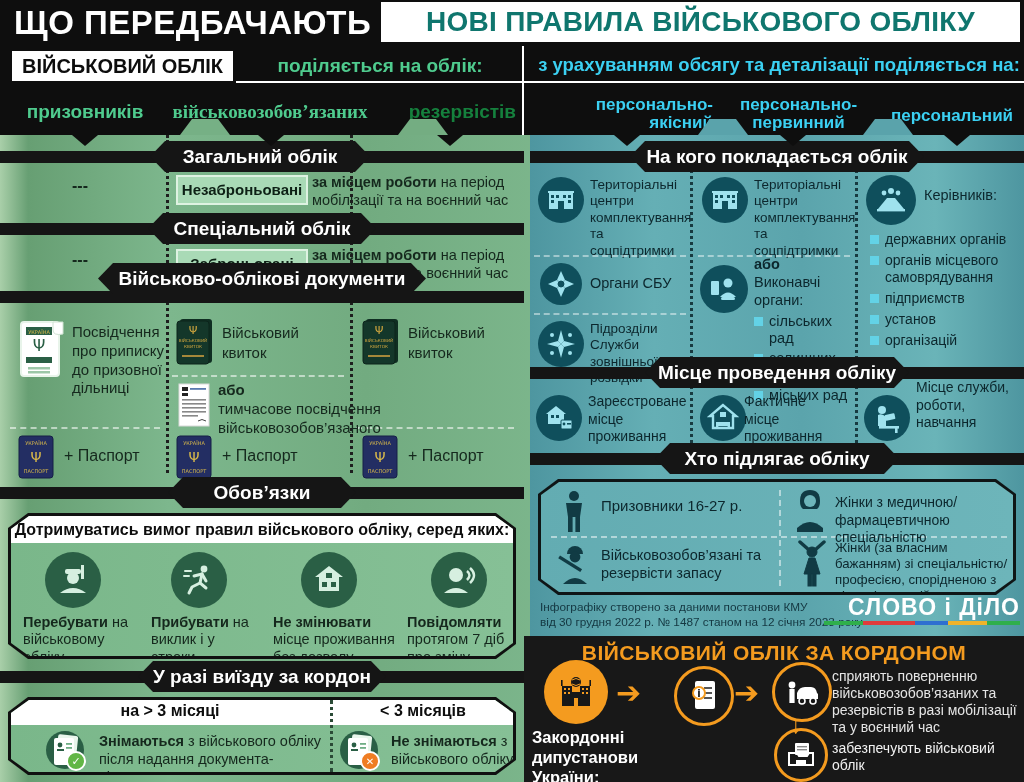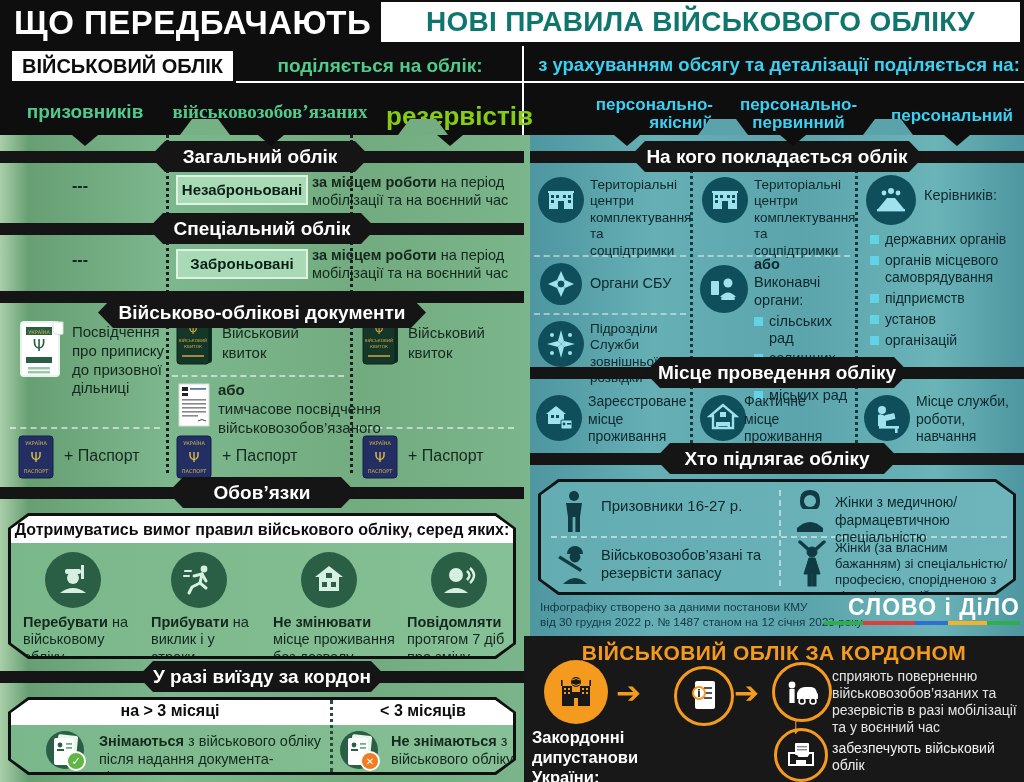--- a/index.html
+++ b/index.html
@@ -42,21 +42,21 @@
   <div class="abs" style="left:12px;top:51px;width:221px;height:30px;background:#fff;display:flex;align-items:center;justify-content:center;">
     <span style="color:#0d0d0d;font-size:20px;font-weight:bold;">ВІЙСЬКОВИЙ ОБЛІК</span>
   </div>
   <div class="abs" style="left:240px;top:55px;width:280px;text-align:center;color:#4fcb8e;font-size:19px;font-weight:bold;">поділяється на облік:</div>
   <div class="abs" style="left:536px;top:54px;width:486px;text-align:center;color:#3bd0f2;font-size:18.5px;font-weight:bold;">з урахуванням обсягу та деталізації поділяється на:</div>
   <div class="abs" style="left:236px;top:81px;width:788px;height:2px;background:#fff;"></div>
   <div class="abs" style="left:522px;top:46px;width:2px;height:89px;background:#fff;"></div>
 
   <div class="abs" style="left:10px;top:101px;width:150px;text-align:center;color:#4fcb8e;font-size:19px;font-weight:bold;">призовників</div>
   <div class="abs" style="left:158px;top:101px;width:224px;text-align:center;color:#4fcb8e;font-size:19px;font-weight:bold;font-family:Liberation Serif, serif;">військовозобов’язаних</div>
-  <div class="abs" style="left:386px;top:101px;width:130px;text-align:left;color:#84cc16;font-size:26px;font-weight:bold;">резервістів</div>
+  <div class="abs" style="left:386px;top:101px;width:130px;text-align:right;color:#15803d;font-size:19px;font-weight:bold;">резервістів</div>
   <div class="abs" style="left:553px;top:96px;width:160px;text-align:right;color:#3bd0f2;font-size:17px;font-weight:bold;line-height:18px;">персонально-якісний</div>
   <div class="abs" style="left:716px;top:96px;width:165px;text-align:center;color:#3bd0f2;font-size:17px;font-weight:bold;line-height:18px;">персонально-первинний</div>
   <div class="abs" style="left:884px;top:106px;width:136px;text-align:center;color:#3bd0f2;font-size:17px;font-weight:bold;">персональний</div>
 
   <div class="abs" style="left:0;top:135px;width:563px;height:647px;background:linear-gradient(90deg,#a9cfa9 0,#679f73 5%,#7db78d 30%,#72ab80 65%,#7db78d 100%);">
     <div class="bump" style="left:180px;width:50px;background:#76b085;"></div>
     <div class="bump" style="left:398px;width:50px;background:#74ad82;"></div>
     <div class="notch" style="left:72px;"></div>
     <div class="notch" style="left:258px;"></div>
     <div class="notch" style="left:437px;"></div>
@@ -78,21 +78,21 @@
     <div class="pill" style="left:148px;top:78px;width:228px;">Спеціальний облік</div>
     <div class="abs lp" style="left:30px;top:116px;width:100px;text-align:center;font-weight:bold;font-size:16px;">---</div>
     <div class="badge" style="left:176px;top:114px;width:128px;height:26px;line-height:26px;">
       <span>Заброньовані</span>
     </div>
     <div class="abs lp" style="left:312px;top:111px;width:208px;font-size:14.5px;line-height:1.25;">
       <b>за місцем роботи</b><span> на період мобілізації та на воєнний час</span>
     </div>
 
     <div class="bar" style="left:0;top:156px;width:524px;"></div>
-    <div class="pill" style="left:98px;top:162px;width:328px;">Військово-облікові документи</div>
+    <div class="pill" style="left:98px;top:128px;width:328px;">Військово-облікові документи</div>
 
     <div class="abs" style="left:20px;top:186px;">
       <svg width="44" height="58" viewBox="0 0 44 58">
         <rect x="1" y="1" width="38" height="54" rx="3" fill="#fff" stroke="#e8f4ea" stroke-width="2"></rect>
         <path d="M33 1 h10 v12 q-10 2 -10 -4 z" fill="#fff" stroke="#cfe2d2"></path>
         <rect x="6" y="6" width="26" height="8" fill="#2a5f45"></rect>
         <text x="19" y="12.5" font-size="5" fill="#d9b94a" text-anchor="middle" font-family="DejaVu Sans">УКРАЇНА</text>
         <text x="19" y="30" font-size="16" fill="#2a5f45" text-anchor="middle" font-family="DejaVu Sans">Ψ</text>
         <rect x="6" y="36" width="26" height="6" fill="#2a5f45"></rect>
         <rect x="8" y="46" width="22" height="2.5" fill="#9cc7a8"></rect>
@@ -432,21 +432,21 @@
     <div class="abs rp" style="left:214px;top:258px;width:100px;font-size:14px;line-height:1.25;">Фактичне місце проживання</div>
     <div class="cir" style="left:334px;top:260px;width:46px;height:46px;background:#0f4f5c;">
       <svg width="32" height="32" viewBox="0 0 32 32" fill="#9fe2ee">
         <circle cx="11" cy="8" r="4"></circle>
         <path d="M7 13 q4 -2 8 2 l0 9 h-8 z"></path>
         <rect x="14" y="12" width="10" height="6" rx="1" transform="rotate(-12 19 15)"></rect>
         <rect x="8" y="24" width="20" height="2.6"></rect>
           <rect x="24" y="26" width="2.6" height="5"></rect>
       </svg>
     </div>
-    <div class="abs rp" style="left:386px;top:258px;width:106px;font-size:14px;line-height:1.25;">Місце служби, роботи, навчання</div>
+    <div class="abs rp" style="left:386px;top:244px;width:106px;font-size:14px;line-height:1.25;">Місце служби, роботи, навчання</div>
 
     <div class="bar" style="left:0;top:318px;width:494px;"></div>
     <div class="pill" style="left:125px;top:308px;width:244px;">Хто підлягає обліку</div>
 
     <div class="abs octo" style="left:8px;top:344px;width:478px;height:116px;background:#0f1516;z-index:2;">
       <div class="octi" style="background:linear-gradient(90deg,#63acb2,#6db5ba);">
         <div class="abs" style="left:238px;top:8px;height:96px;border-left:2px dashed rgba(255,255,255,.5);"></div>
         <div class="abs" style="left:10px;top:54px;width:456px;border-top:2px dashed rgba(255,255,255,.5);"></div>
         <div class="abs" style="left:20px;top:8px;">
           <svg width="26" height="44" viewBox="0 0 26 44" fill="#113b44">

